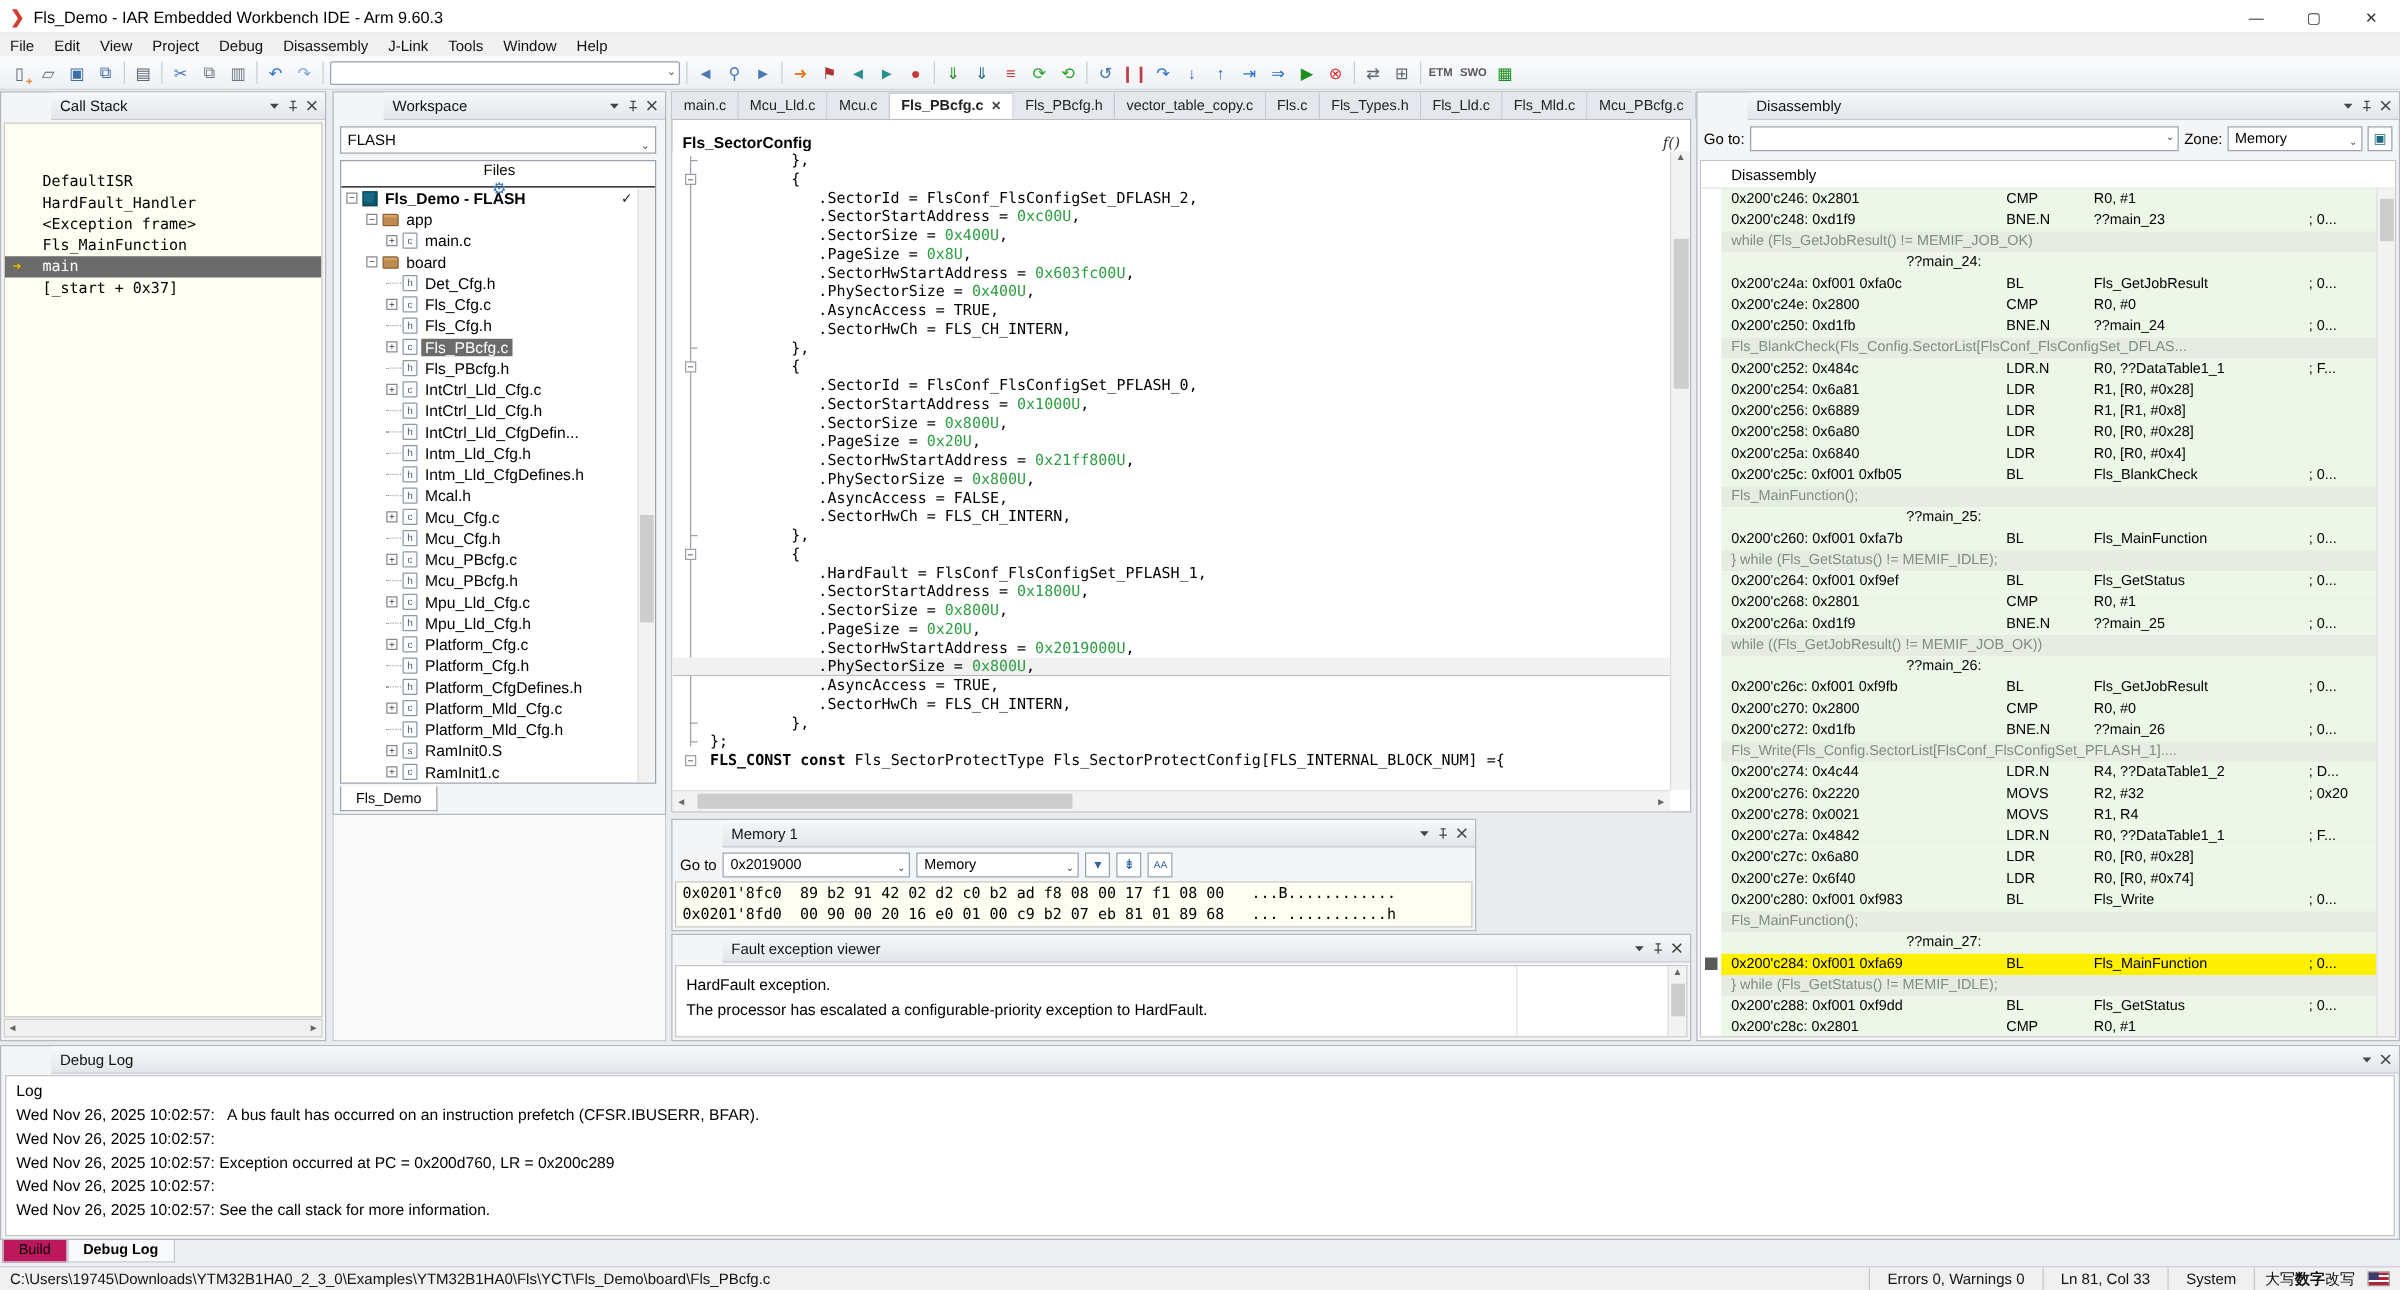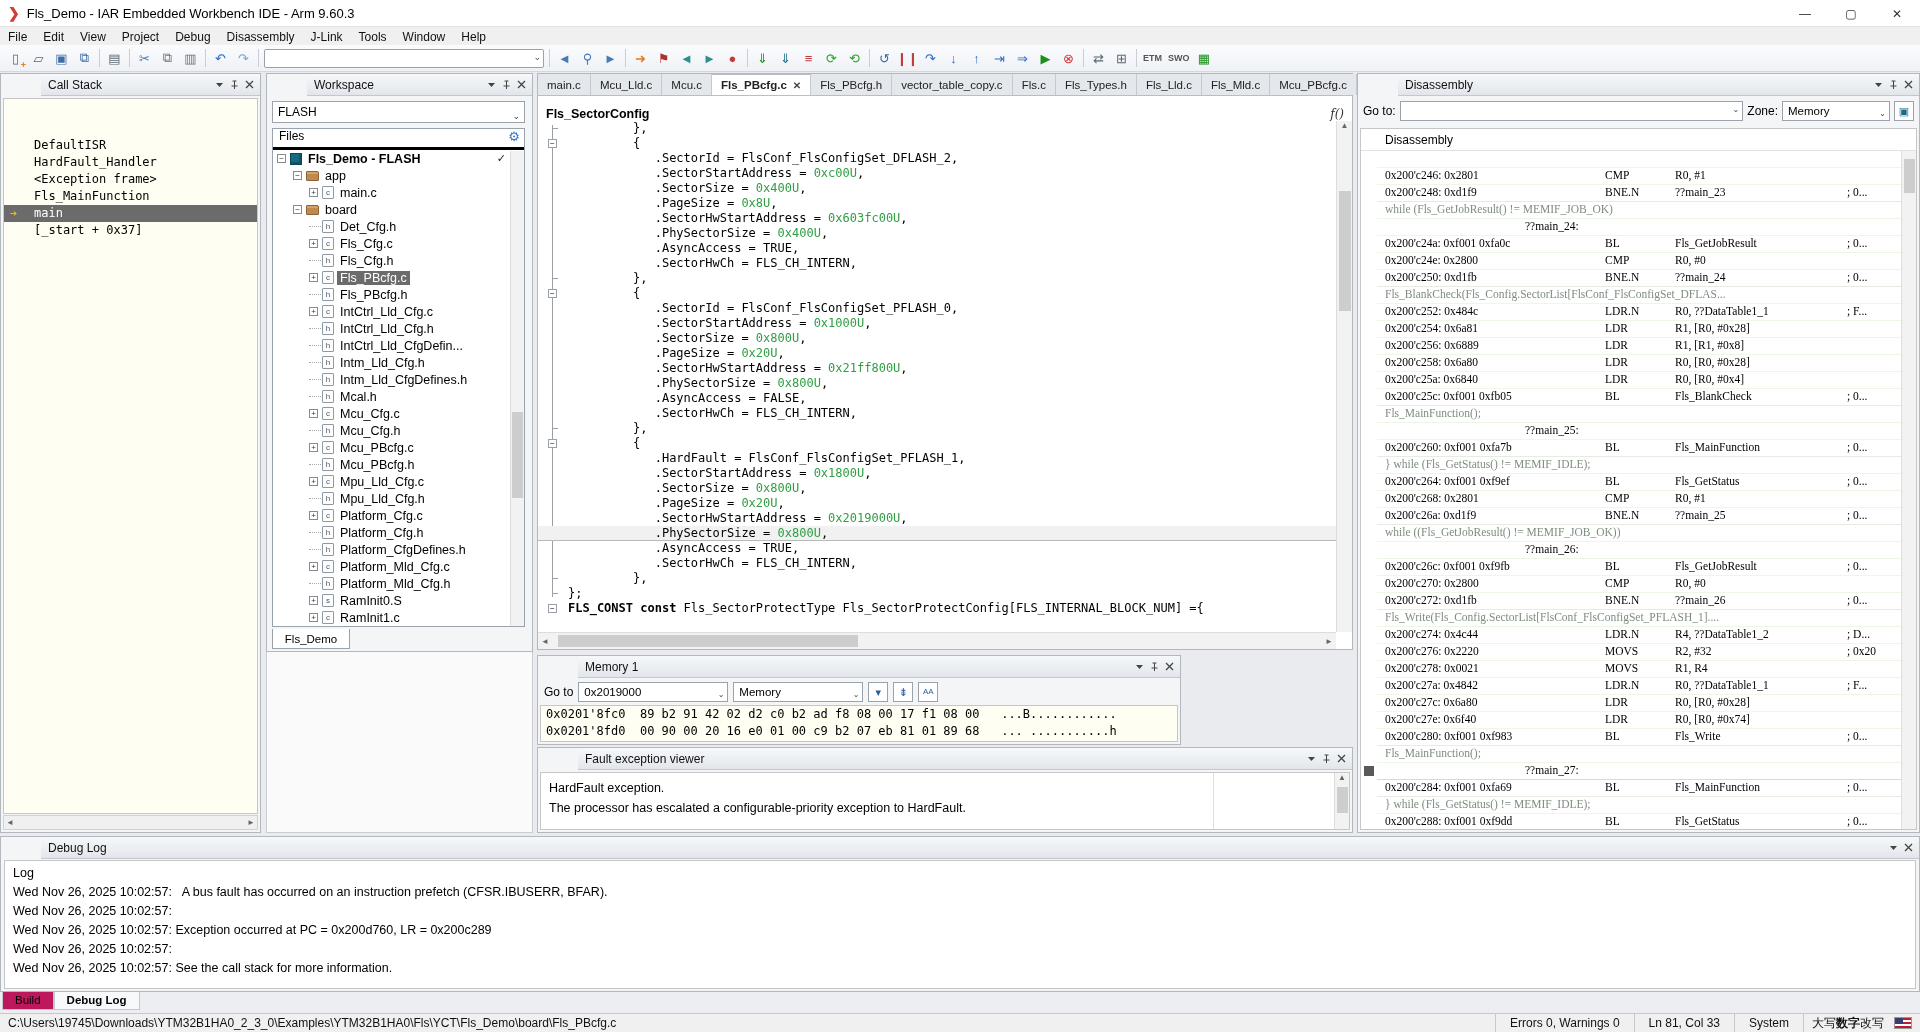--- a/index.html
+++ b/index.html
@@ -38,21 +38,21 @@
   .cs-row.sel { background:#6b6b6b; color:#fff; }
   .cs-row .arrow { position:absolute; left:6px; top:0; color:#f2c500; text-shadow:0 0 1px #7a6000; font-size:12px; }
   #cs-hscroll { position:absolute; left:2px; right:2px; bottom:2px; height:15px; background:#f0f0f0; border:1px solid #d0d0d0; display:flex; justify-content:space-between; align-items:center; font-size:8px; color:#666; padding:0 2px; }
 
   
   #workspace { left:266px; top:73px; width:267px; height:579px; }
   #ws-void { position:absolute; left:266px; top:652px; width:267px; height:181px; background:#fafafa; border:1px solid #c9cdd3; border-top:none; }
   #ws-combo { position:absolute; left:5px; top:27px; width:253px; height:22px; background:#fff; border:1px solid #9aa2ab; font-size:12px; line-height:20px; padding-left:5px; }
   #ws-combo .dd { position:absolute; right:4px; top:4px; font-size:9px; color:#444; }
   #ws-files { position:absolute; left:5px; top:54px; width:253px; bottom:24px; background:#fff; border:1px solid #9aa2ab; overflow:hidden; }
-  #ws-files-hd { height:21px; border-bottom:3px solid #000000; display:flex; align-items:flex-start; padding:0 4px 0 6px; font-size:12px; }
+  #ws-files-hd { height:21px; border-bottom:1px solid #000000; display:flex; align-items:center; padding:0 4px 0 6px; font-size:12px;flex-direction:column; }
   #ws-files-hd .fl { flex:1; }
   #ws-files-hd .gear { color:#3a7abf; font-size:13px; }
   #tree { position:relative; }
   .trow { height:17px; display:flex; align-items:center; font-size:12.5px; white-space:nowrap; position:relative; }
   .trow .exp { width:9px; height:9px; border:1px solid #848b93; background:#fff; font-size:8px; line-height:7px; text-align:center; color:#333; margin-right:3px; flex:none; }
   .trow .noexp { width:12px; flex:none; border-top:1px dotted #a8a8a8; margin-right:0px; }
   .trow .lbl { padding:0 3px; }
   .trow .lbl.sel { background:#6b6b6b; color:#fff; }
   .trow .lbl.b { font-weight:bold; }
   .fico { width:12px; height:13px; border:1px solid #8d99a5; background:#fdfdfd; font-size:8px; line-height:12px; text-align:center; color:#4a5a68; margin:0 3px 0 1px; flex:none; border-radius:1px; }
@@ -109,21 +109,21 @@
   #da-toolbar { height:30px; display:flex; align-items:center; gap:4px; padding:0 5px; }
   #da-toolbar .lab { font-size:12px; }
   #da-goto { flex:1; height:20px; background:#fff; border:1px solid #9aa2ab; position:relative; }
   #da-goto .dd { position:absolute; right:3px; top:3px; font-size:8px; color:#444; }
   #da-body { position:absolute; left:2px; right:2px; top:54px; bottom:2px; background:#fff; border:1px solid #c6c6c6; overflow:hidden; }
   #da-colhead { height:22px; line-height:22px; font-size:12px; padding-left:24px; border-bottom:1px solid #e2e2e2; background:#fff; }
   #da-list { position:absolute; left:0; right:15px; top:22px; bottom:0; overflow:hidden; }
   .drow { height:17px; display:flex; }
   .dgut { width:16px; background:#fff; flex:none; position:relative; }
   .dgut .pc { position:absolute; left:3px; top:3px; width:10px; height:10px; background:#5a5a5a; }
-  .dbody { flex:1; position:relative; font-family:Liberation Serif, serif; font-size:11.5px; line-height:17px; white-space:pre;margin-top:16px; }
+  .dbody { flex:1; position:relative; font-family:Liberation Sans, sans-serif; font-size:11.5px; line-height:17px; white-space:pre; }
   .dbody.i { background:#edf7e8; color:#000; }
   .dbody.s { background:#e6ece2; color:#7e8d7e; }
   .dbody.l { background:#edf7e8; color:#000; }
   .dbody.hl { background:#ffef00; }
   .dbody span { position:absolute; top:0; }
   .da-a { left:8px; } .da-m { left:228px; } .da-o { left:298px; } .da-c { left:470px; }
   .da-s { left:8px; } .da-l { left:148px; }
   #da-vscroll { position:absolute; right:0; top:22px; bottom:0; width:15px; background:#f2f2f2; border-left:1px solid #ddd; }
   #da-vscroll .thumb { position:absolute; left:2px; width:11px; top:8px; height:34px; background:#cdcdcd; }
 

